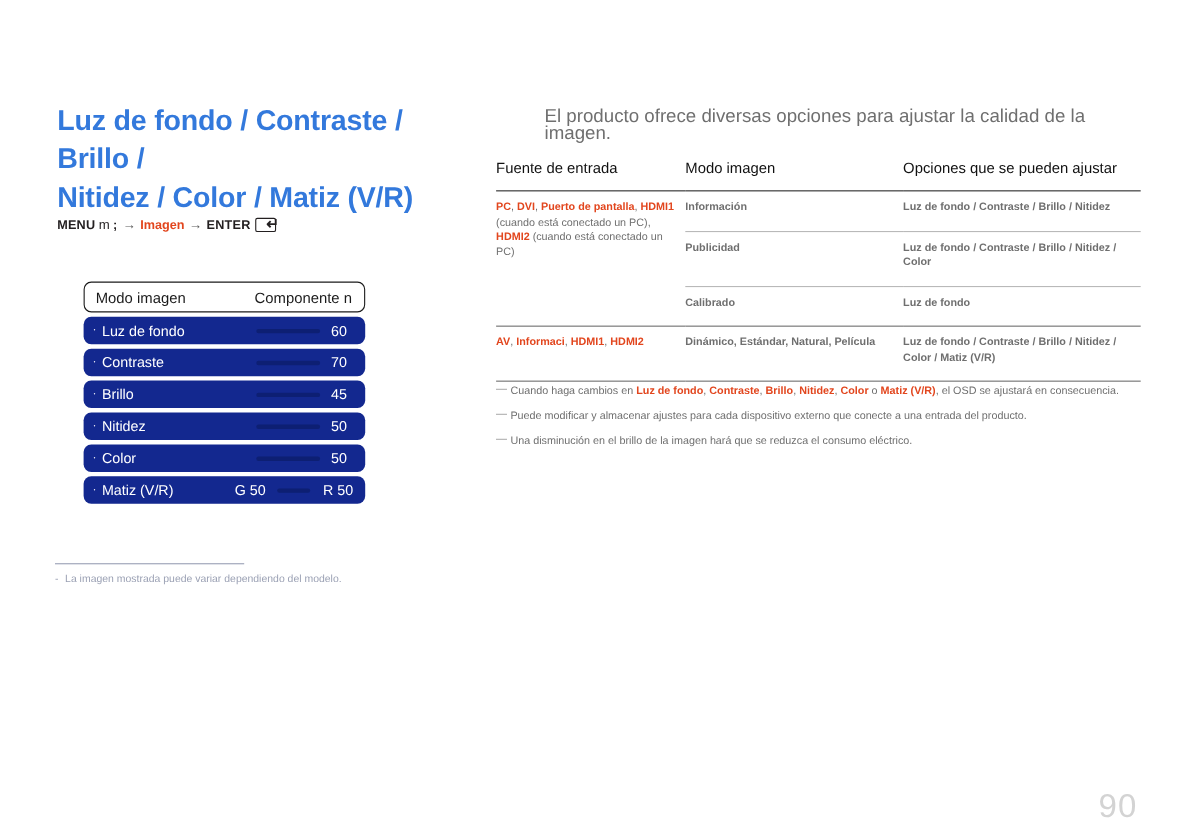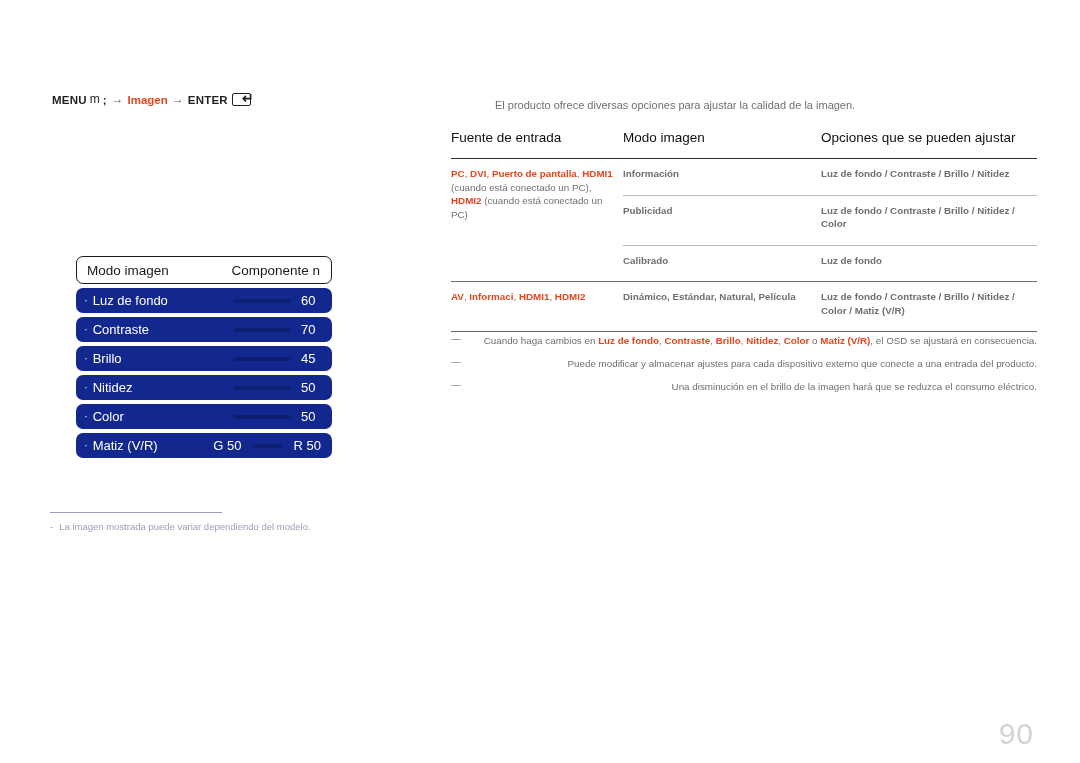--- a/index.html
+++ b/index.html
@@ -161,21 +161,21 @@
   }
 
   
   #right-column {
     position: absolute;
     left: 451px;
     top: 98px;
     width: 586px;
   }
   #intro-text {
-    font-size: 11px;
+    font-size: 17px;
     color: #6f6f6f;
     line-height: 15px;
     padding-left: 44px;
   }
 
   table.spec-table {
     margin-top: 16px;
     width: 100%;
     border-collapse: collapse;
     table-layout: fixed;
@@ -219,37 +219,39 @@
     color: #6f6f6f;
     margin-bottom: 9px;
   }
   .note .note-dash {
     flex: 0 0 auto;
     width: 13px;
     color: #8d8d8d;
     font-size: 10px;
     line-height: 10px;
   }
-  .note .note-body { flex: 1 1 auto; text-align: right; }
+  .note .note-body { flex: 1 1 auto; }
 
   
   #page-number {
     position: absolute;
     right: 46px;
     bottom: 12px;
     font-size: 30px;
     color: #d3d3d3;
     letter-spacing: 1px;
   }
 </style>
 </head>
 <body>
 
 <div id="left-column">
 
+  <h1 id="page-title">Luz de fondo / Contraste / Brillo /
+Nitidez / Color / Matiz (V/R)</h1>
 
   <div id="menu-path">
     <span class="mp-word">MENU</span>
     <span class="menu-glyph">m</span>
     <span class="semicolon">;</span>
     <span class="mp-arrow">→</span>
     <span class="mp-orange">Imagen</span>
     <span class="mp-arrow">→</span>
     <span class="mp-word">ENTER</span>
     <span class="enter-icon-box">

